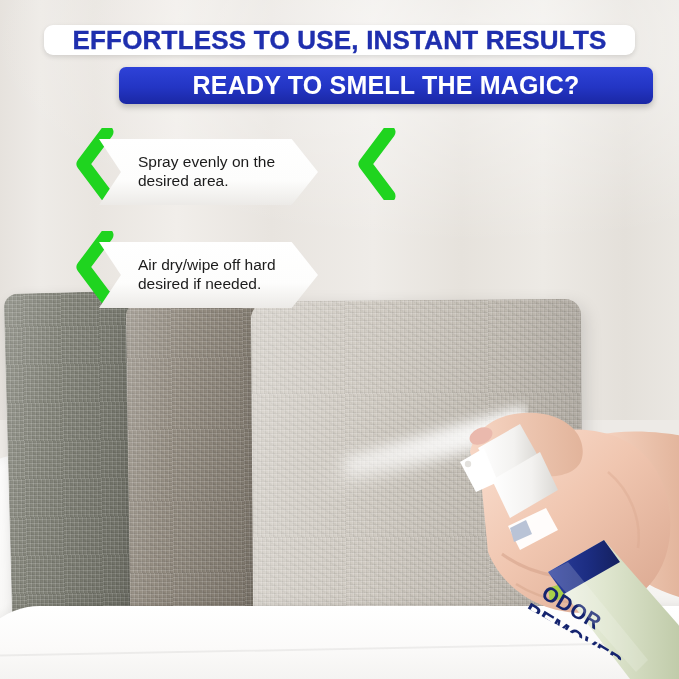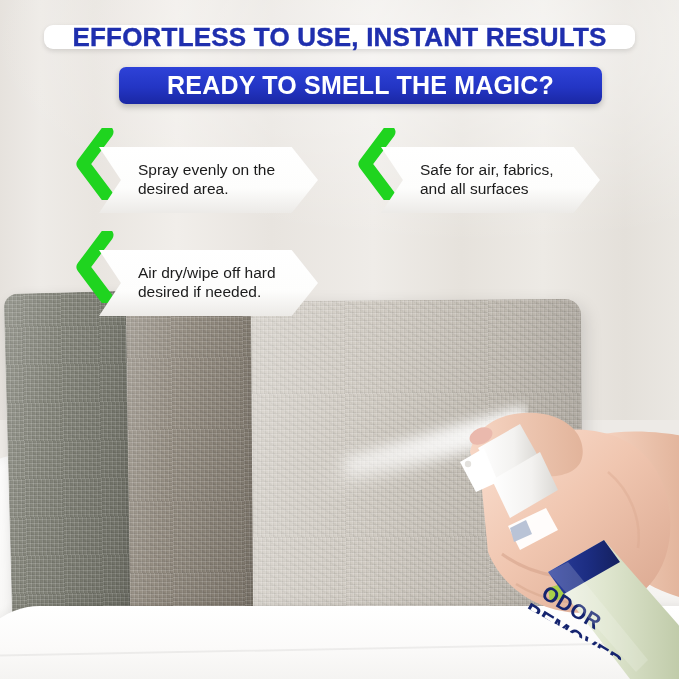--- a/index.html
+++ b/index.html
@@ -109,50 +109,50 @@
   .mist{
     position:absolute;left:318px;top:380px;width:210px;height:130px;
     pointer-events:none;
   }
 
   
   .hand-wrap{position:absolute;left:398px;top:340px;width:285px;height:339px;}
 
   
   .head-1{
-    position:absolute;left:44px;top:25px;width:591px;height:24px;
+    position:absolute;left:44px;top:25px;width:591px;height:30px;
     background:#ffffff;border-radius:9px;
     box-shadow:0 2px 5px rgba(0,0,0,.12);
     display:flex;align-items:center;justify-content:center;
   }
   .head-1 span{
     color:#1f2fae;
     font-size:26px;font-weight:bold;letter-spacing:.2px;
     -webkit-text-stroke:.4px #1f2fae;
     white-space:nowrap;
   }
   .head-2{
-    position:absolute;left:119px;top:67px;width:483px;height:37px;
+    position:absolute;left:119px;top:67px;width:534px;height:37px;
     background:linear-gradient(180deg,#2e42d8 0%,#2335c4 55%,#1a27a4 100%);
     border-radius:7px;
     box-shadow:0 3px 6px rgba(0,0,0,.22);
     display:flex;align-items:center;justify-content:center;
   }
   .head-2 span{
     color:#ffffff;font-size:25px;font-weight:bold;letter-spacing:.2px;
     white-space:nowrap;
   }
 
   
   .callout{position:absolute;width:245px;height:72px;}
   .callout .chev{
     position:absolute;left:0;top:0;width:44px;height:72px;
   }
   .callout .ribbon{
-    position:absolute;left:26px;top:19px;width:219px;height:66px;
+    position:absolute;left:26px;top:11px;width:219px;height:66px;
     background:linear-gradient(180deg,#ffffff 0%,#fdfdfc 62%,#eceae7 100%);
     clip-path:polygon(0% 0%, 88% 0%, 100% 50%, 88% 100%, 0% 100%, 10% 50%);
     filter:drop-shadow(3px 4px 4px rgba(0,0,0,.22));
     display:flex;align-items:center;justify-content:center;
   }
   .callout .txt{
     margin-left:39px;margin-right:26px;
     color:#1b1b1b;font-size:15.5px;line-height:1.22;font-weight:400;
   }
 
@@ -308,23 +308,20 @@
       <div class="txt">Spray evenly on the desired area.</div>
     </div>
   </div>
 
   <div class="callout c2">
     <div class="chev">
       <svg width="44" height="72" viewBox="0 0 44 72">
         <path d="M34,4 L10,36 L34,68" stroke="#1fd41f" stroke-width="13" fill="none" stroke-linecap="round" stroke-linejoin="round"></path>
       </svg>
     </div>
-    <div class="ribbon">
-      <div class="txt">Safe for air, fabrics, and all surfaces</div>
-    </div>
   </div>
 
   <div class="callout c3">
     <div class="chev">
       <svg width="44" height="72" viewBox="0 0 44 72">
         <path d="M34,4 L10,36 L34,68" stroke="#1fd41f" stroke-width="13" fill="none" stroke-linecap="round" stroke-linejoin="round"></path>
       </svg>
     </div>
     <div class="ribbon">
       <div class="txt">Air dry/wipe off hard desired if needed.</div>

